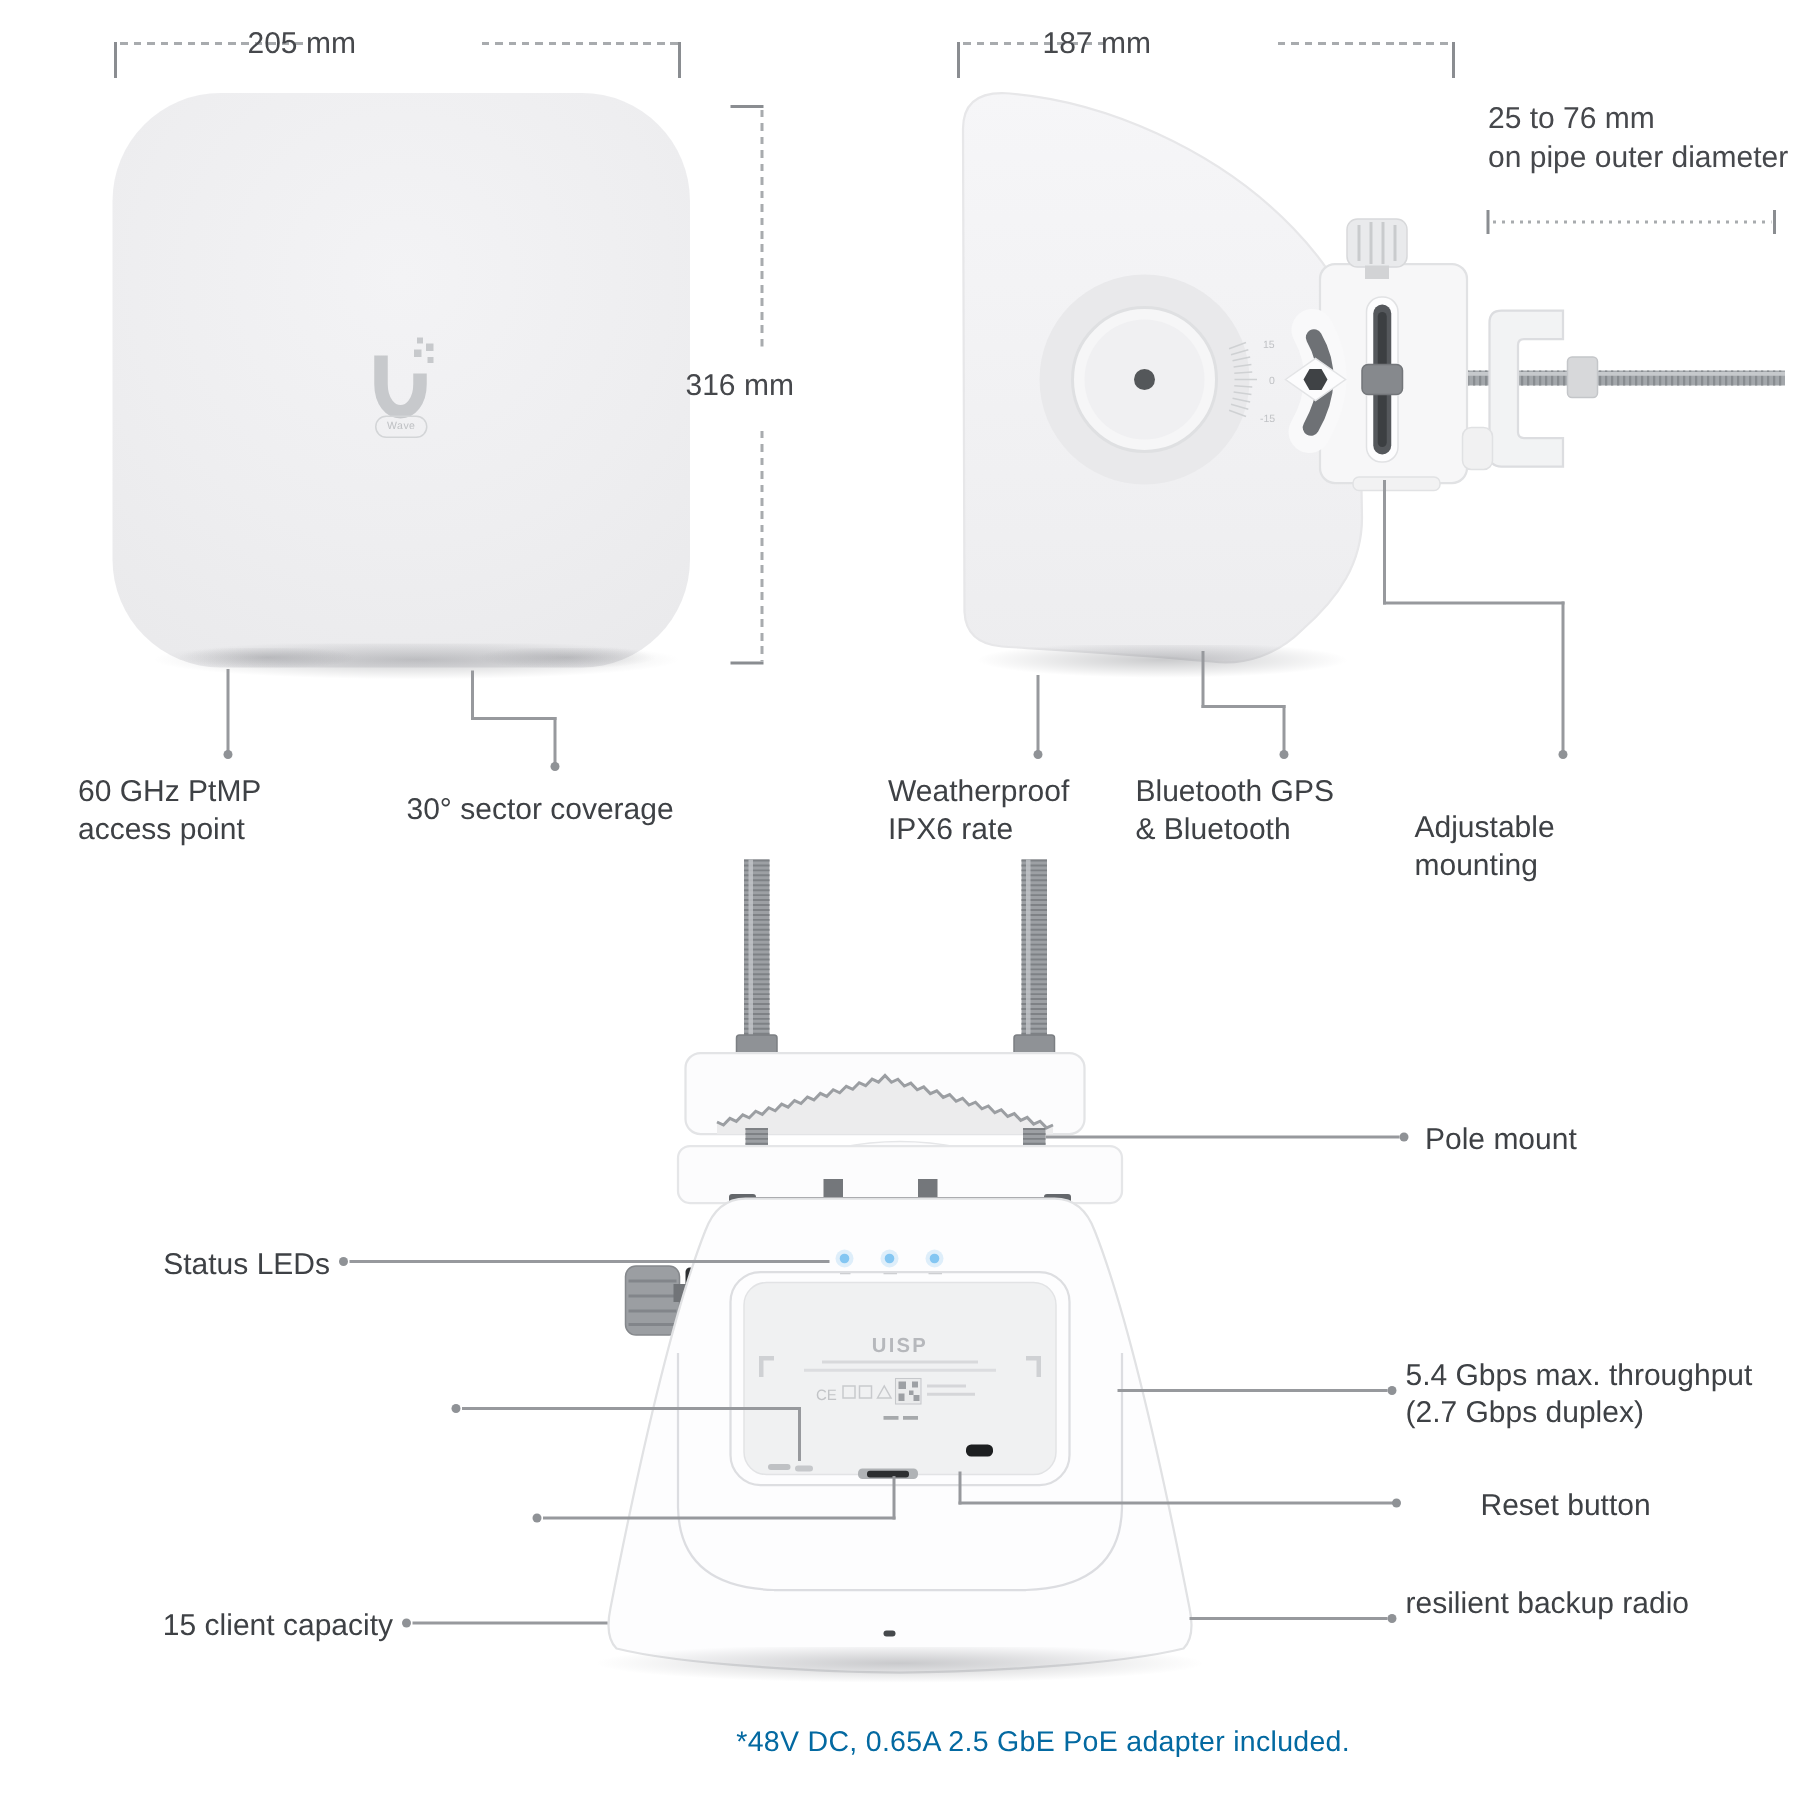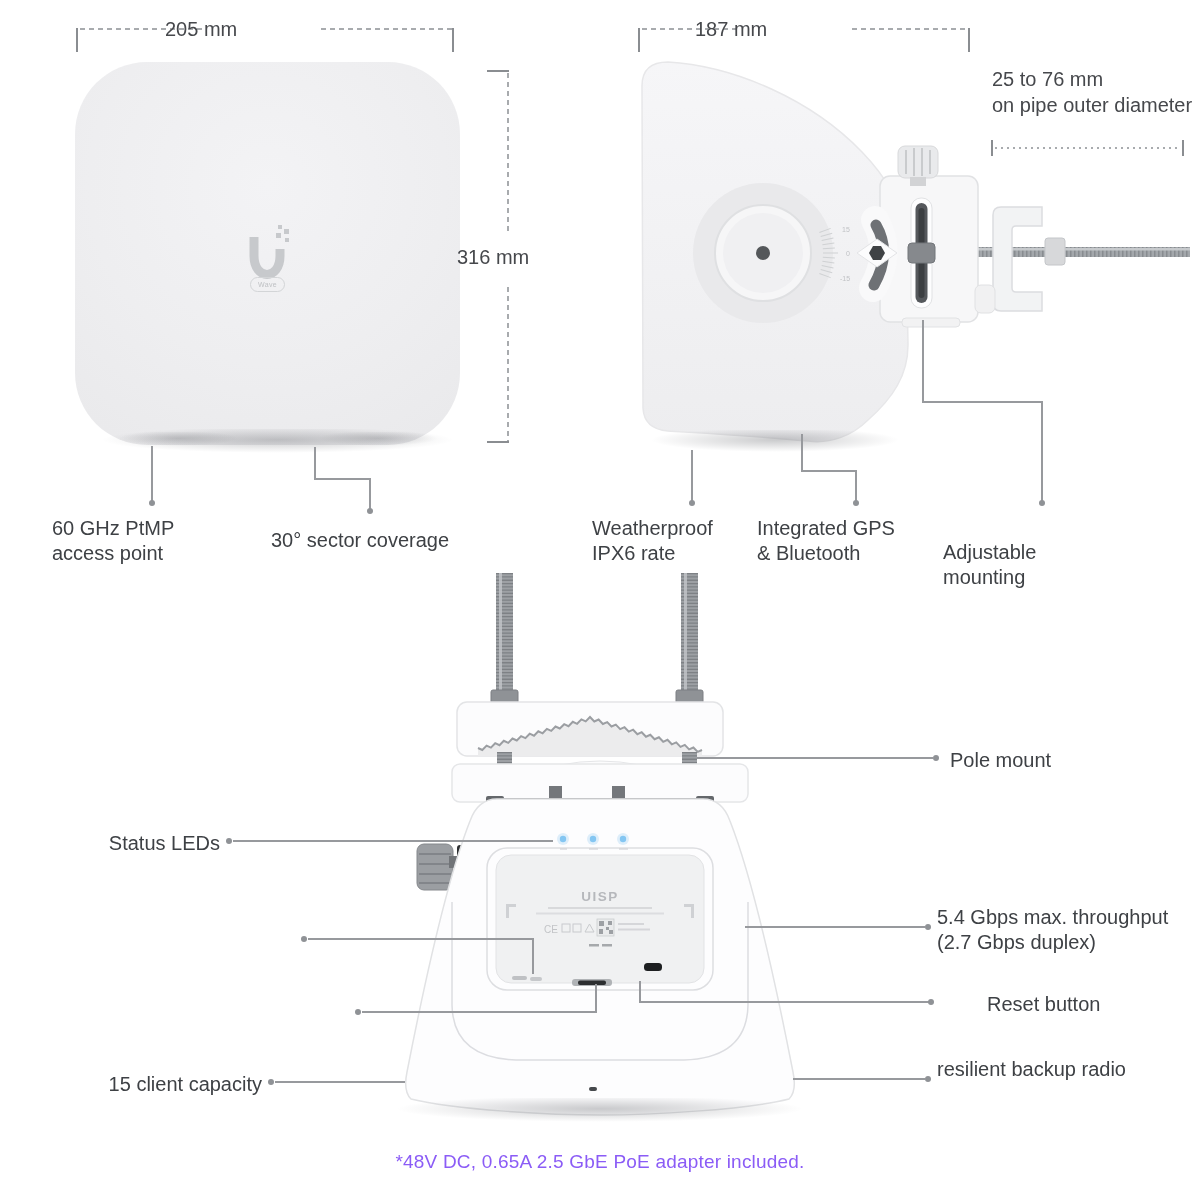--- a/index.html
+++ b/index.html
@@ -15,22 +15,22 @@
   .dot{position:absolute;width:6px;height:6px;border-radius:50%;background:#8f9296;}
   .tick{position:absolute;background:#8a8d91;}
   .dashh{position:absolute;height:2px;background:repeating-linear-gradient(90deg,#a8abae 0 5px,transparent 5px 9px);}
   .dashv{position:absolute;width:2px;background:repeating-linear-gradient(180deg,#a8abae 0 5px,transparent 5px 9px);}
   .dotline{position:absolute;height:2px;background:repeating-linear-gradient(90deg,#a8abae 0 2px,transparent 2px 6px);}
   .shadow{position:absolute;background:radial-gradient(ellipse at 50% 45%,rgba(80,82,88,.30),rgba(80,82,88,0) 70%);}
   #frontDevice{position:absolute;left:75px;top:62px;width:385px;height:383px;border-radius:72px;
      background:radial-gradient(circle at 50% 32%,#f3f3f5 0%,#eeeef0 55%,#e9e9eb 100%);}
   #waveBadge{position:absolute;left:250px;top:277px;width:33px;height:13px;border:1px solid #d3d5d7;
      border-radius:8px;font-size:7px;line-height:13px;color:#bfc1c4;text-align:center;letter-spacing:.3px;}
-  .footer{position:absolute;left:300px;top:1151px;width:600px;text-align:center;
-     font-size:19px;color:#8b5cf6;letter-spacing:.2px;white-space:nowrap;}
+  .footer{position:absolute;left:300px;top:1151px;width:600px;text-align:right;
+     font-size:19px;color:#0369a1;letter-spacing:.2px;white-space:nowrap;}
 </style>
 </head>
 <body>
 
 <div id="canvas">
 
   <div class="tick" style="left:76px;top:28px;width:2px;height:24px;"></div>
   <div class="tick" style="left:452px;top:28px;width:2px;height:24px;"></div>
   <div class="dashh" style="left:80px;top:28px;width:127px;"></div>
   <div class="dashh" style="left:321px;top:28px;width:131px;"></div>
@@ -152,21 +152,21 @@
   <div class="lbl c" style="left:592px;top:516px;width:200px;">
     <div>Weatherproof</div>
     <div>IPX6 rate</div>
   </div>
 
   <div class="vln" style="left:801px;top:434px;height:38px;"></div>
   <div class="hln" style="left:801px;top:470px;width:56px;"></div>
   <div class="vln" style="left:855px;top:470px;height:33px;"></div>
   <div class="dot" style="left:853px;top:500px;"></div>
   <div class="lbl c" style="left:757px;top:516px;width:200px;">
-    <div>Integrated GPS</div>
+    <div>Bluetooth GPS</div>
     <div>&amp; Bluetooth</div>
   </div>
 
   <div class="vln" style="left:922px;top:320px;height:83px;"></div>
   <div class="hln" style="left:922px;top:401px;width:121px;"></div>
   <div class="vln" style="left:1041px;top:401px;height:102px;"></div>
   <div class="dot" style="left:1039px;top:500px;"></div>
   <div class="lbl c" style="left:943px;top:540px;width:200px;">
     <div>Adjustable</div>
     <div>mounting</div>

